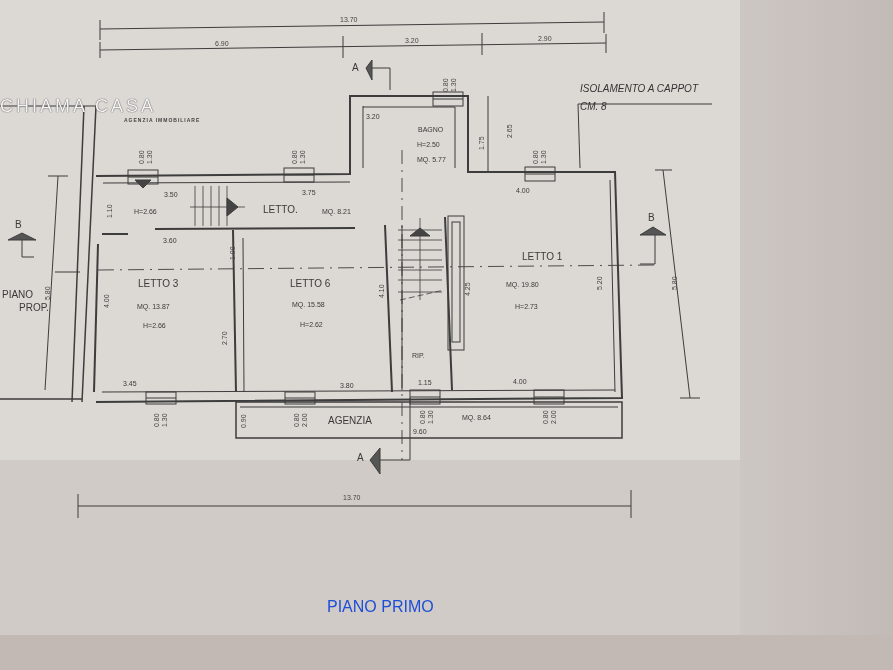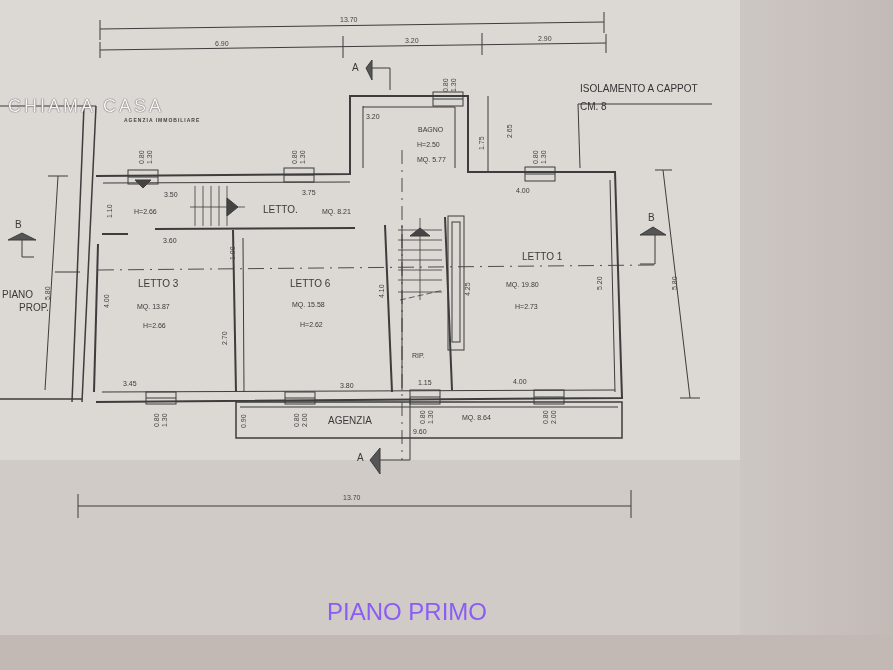--- a/index.html
+++ b/index.html
@@ -24,28 +24,27 @@
     font-family:"Liberation Sans", sans-serif; line-height:1;
   }
   .room { font-size:10px; }
   .sm { font-size:7px; }
   .dim { font-size:7px; color:#444; }
   .vert { transform:rotate(-90deg); transform-origin:left top; }
   .logo {
     position:absolute; left:0; top:96px; font-size:18px; letter-spacing:3px;
     color:#f4f4f4; font-family:"Liberation Sans", sans-serif;
     text-shadow:0 0 1px #555, 0 0 1px #555;
-    margin-left:8px;
   }
   .logo-sub {
     position:absolute; left:124px; top:117px; font-size:5px; letter-spacing:1px;
     color:#444; font-weight:bold;
   }
-  .title { position:absolute; left:327px; top:598px; font-size:24px; color:#8b5cf6; }
-  .note { font-size:10px; color:#333; }
+  .title { position:absolute; left:327px; top:598px; font-size:16px; color:#1d4ed8; }
+  .note { font-size:10px; color:#333;font-style:italic; }
 </style>
 </head>
 <body>
 
 <div class="paper"></div>
 <div class="paper-right"></div>
 <div class="lower"></div>
 <div class="bottom-strip"></div>
 
 <svg class="plan" width="893" height="670" viewBox="0 0 893 670">

